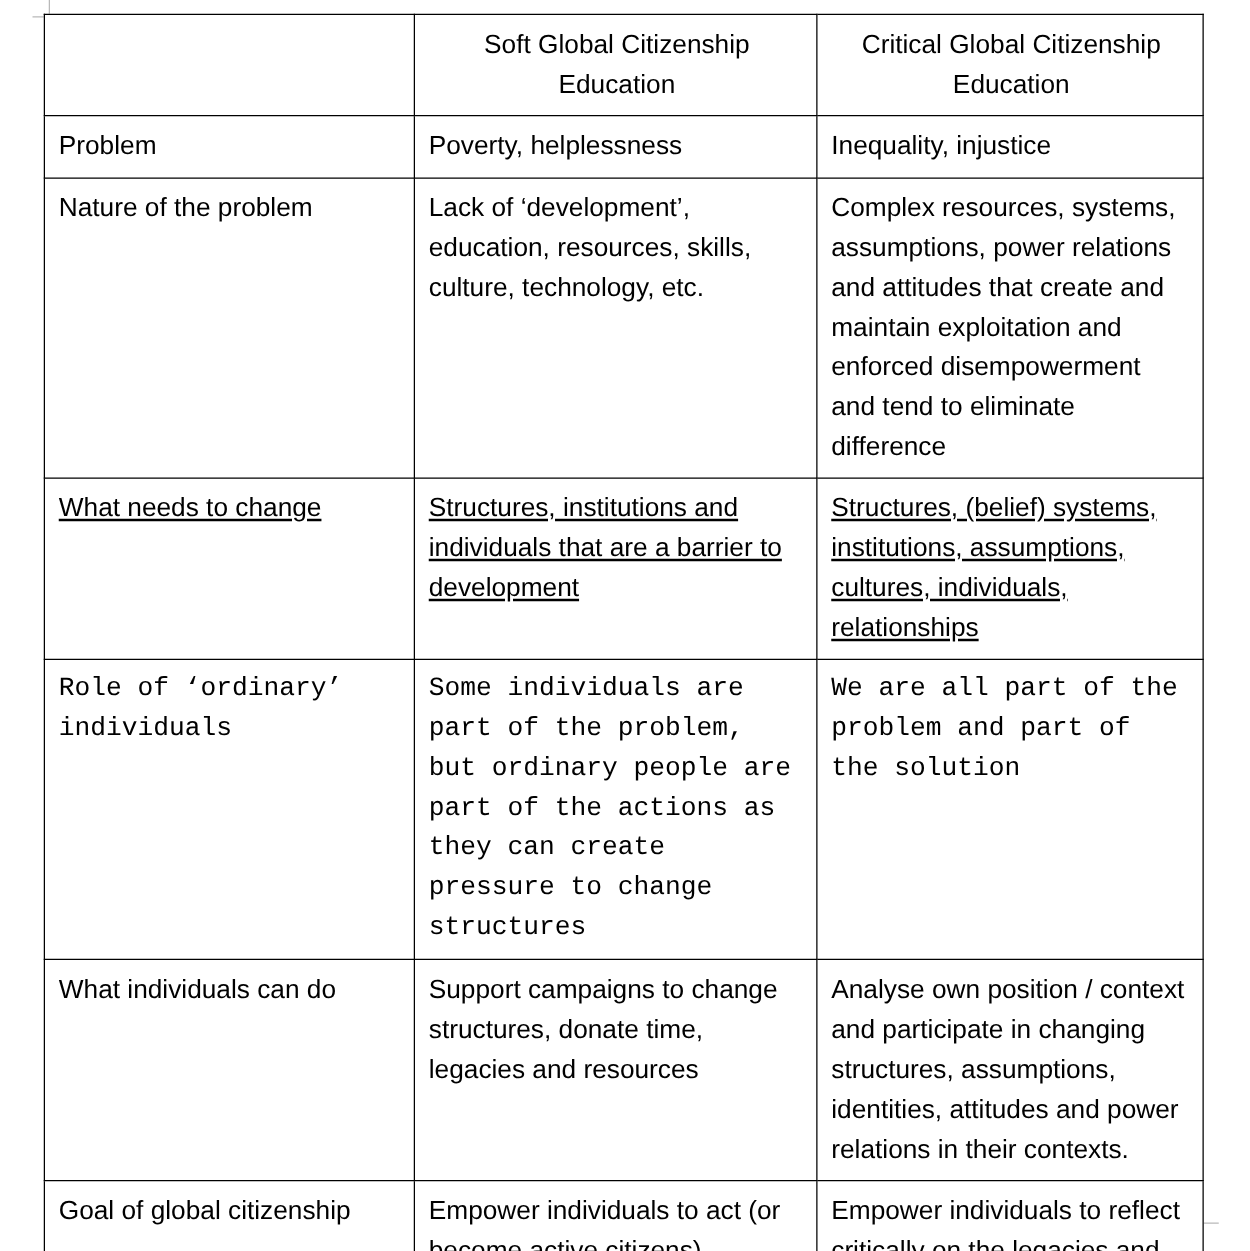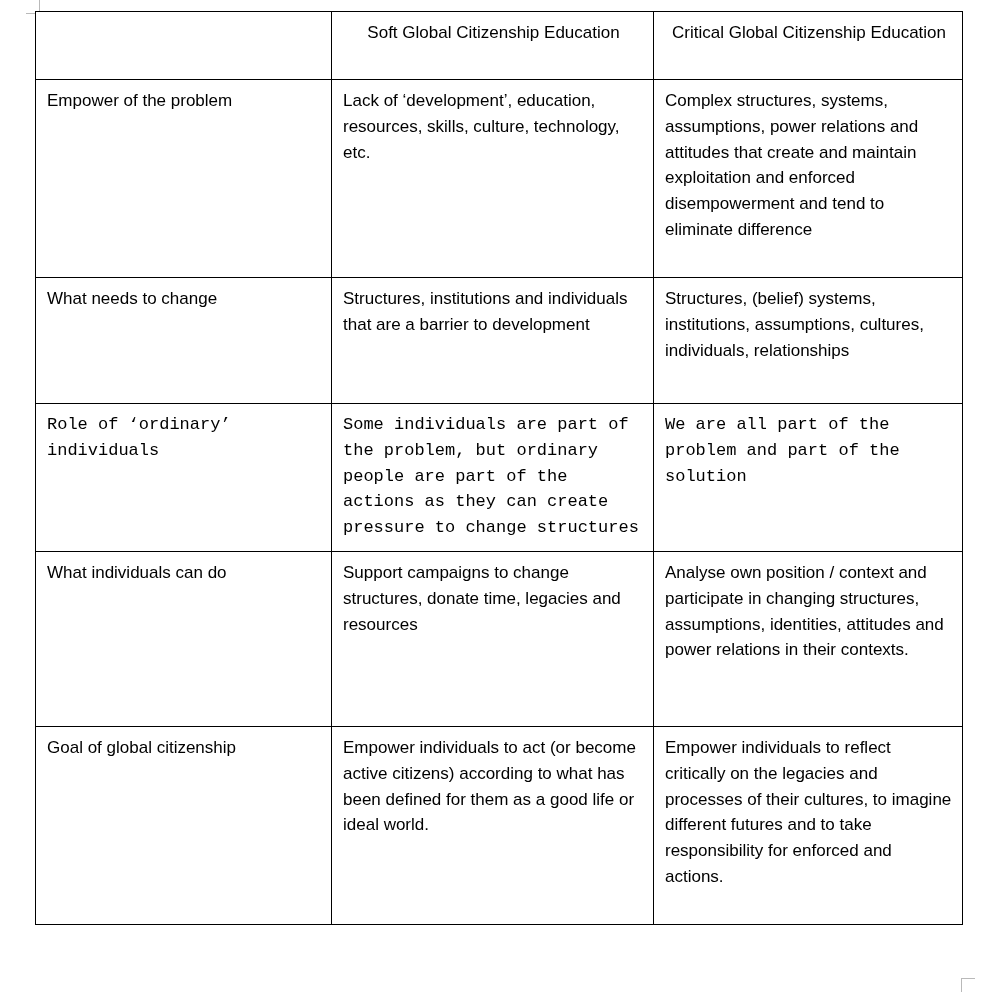--- a/index.html
+++ b/index.html
@@ -49,21 +49,21 @@
     width: 927px;
     table-layout: fixed;
     background: #ffffff;
   }
 
   table.compare td,
   table.compare th {
     border: 1.6px solid #000000;
     vertical-align: top;
     padding: 8px 9px 8px 11px;
-    font-size: 17px;
+    font-size: 21px;
     line-height: 1.52;
     font-weight: normal;
     font-family: "Liberation Sans", sans-serif;
     color: #000000;
   }
 
   col.c-label  { width: 296px; }
   col.c-soft   { width: 322px; }
   col.c-crit   { width: 309px; }
 
@@ -77,21 +77,21 @@
     text-align: left;
   }
 
   tbody td {
     text-align: left;
   }
 
   
   tr[data-row="problem"] td            { height: 33px; }
   tr[data-row="nature"] td             { height: 181px; }
-  tr[data-row="change"] td             { height: 109px; }
+  tr[data-row="change"] td             { height: 109px; text-decoration: underline; }
   tr[data-row="role"] td               { height: 131px; font-family: Liberation Mono, monospace; }
   tr[data-row="individuals"] td        { height: 158px; }
   tr[data-row="goal"] td               { height: 181px; margin-top: 31px; }
 
   .cell-text {
     display: block;
     white-space: pre-line;
   }
 </style>
 </head>
@@ -109,30 +109,41 @@
     </colgroup>
     <thead>
       <tr>
         <th class="blank-head"></th>
         <th>Soft Global Citizenship Education</th>
         <th>Critical Global Citizenship Education</th>
       </tr>
     </thead>
     <tbody>
 
+      <tr data-row="problem">
+        <td>
+          <span class="cell-text">Problem</span>
+        </td>
+        <td>
+          <span class="cell-text">Poverty, helplessness</span>
+        </td>
+        <td>
+          <span class="cell-text">Inequality, injustice</span>
+        </td>
+      </tr>
 
       <tr data-row="nature">
         <td>
-          <span class="cell-text">Empower of the problem</span>
+          <span class="cell-text">Nature of the problem</span>
         </td>
         <td>
           <span class="cell-text">Lack of ‘development’, education, resources, skills, culture, technology, etc.</span>
         </td>
         <td>
-          <span class="cell-text">Complex structures, systems, assumptions, power relations and attitudes that create and maintain exploitation and enforced disempowerment and tend to eliminate difference</span>
+          <span class="cell-text">Complex resources, systems, assumptions, power relations and attitudes that create and maintain exploitation and enforced disempowerment and tend to eliminate difference</span>
         </td>
       </tr>
 
       <tr data-row="change">
         <td>
           <span class="cell-text">What needs to change</span>
         </td>
         <td>
           <span class="cell-text">Structures, institutions and individuals that are a barrier to development</span>
         </td>

